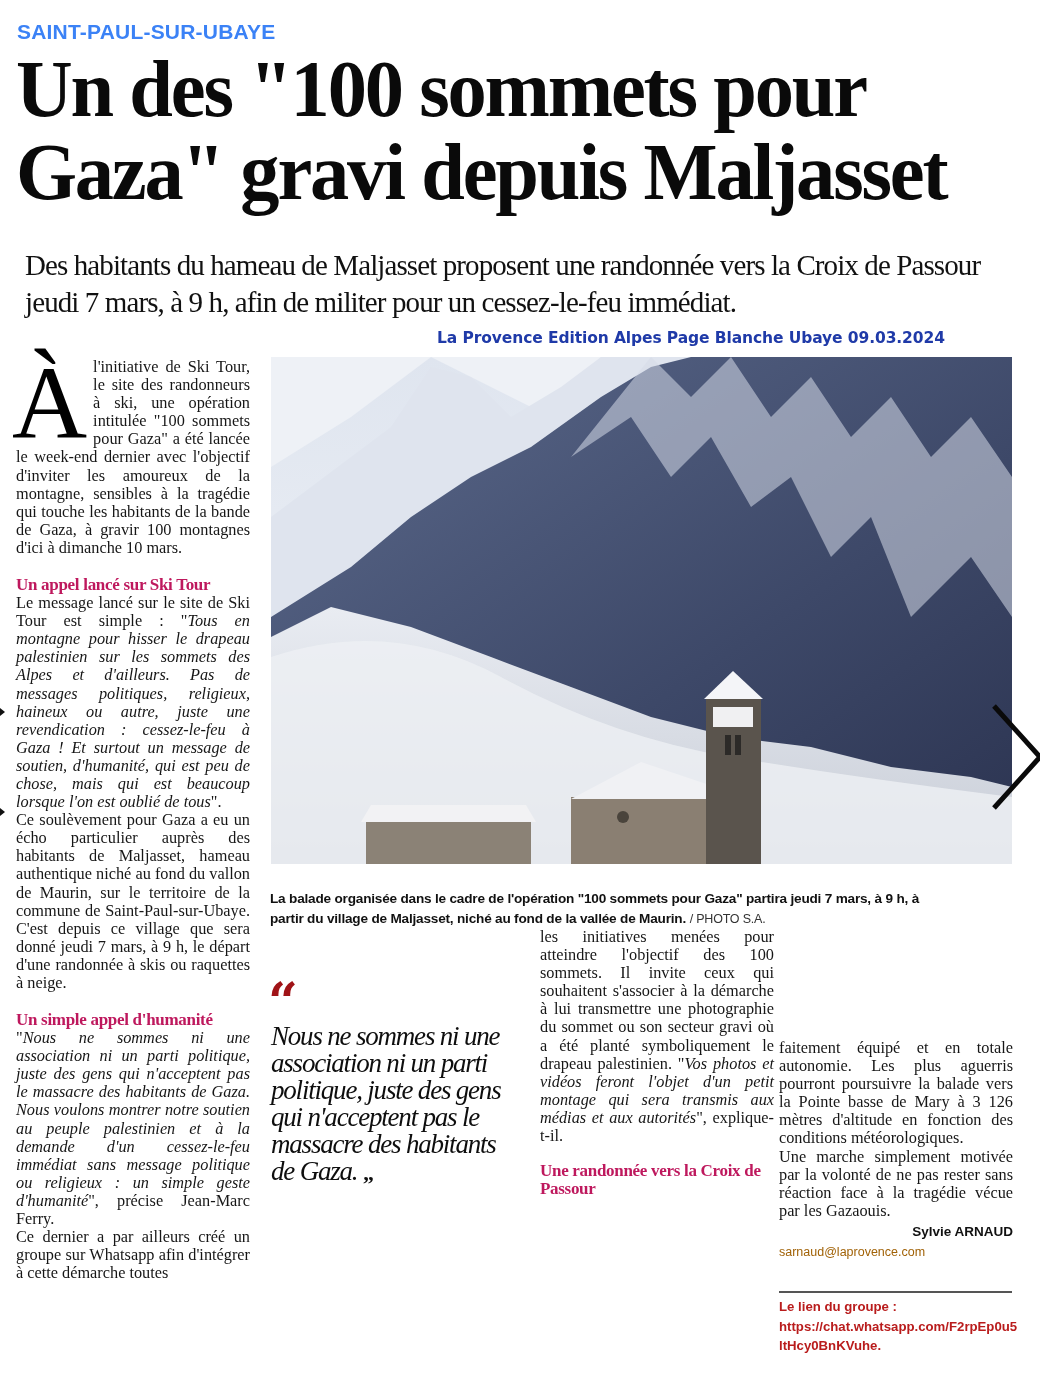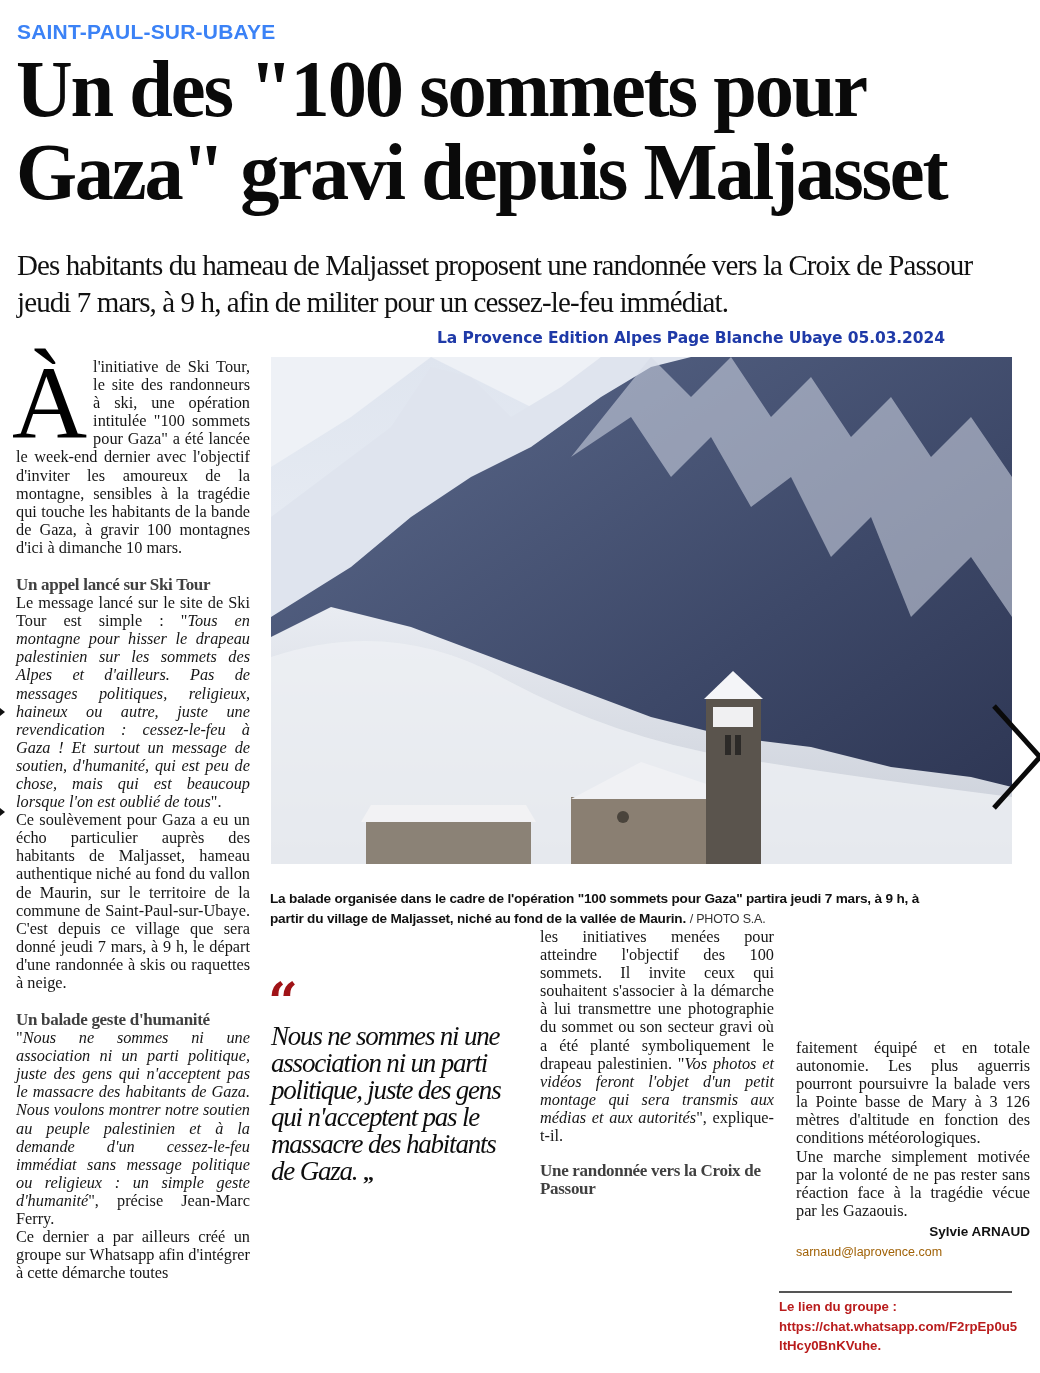--- a/index.html
+++ b/index.html
@@ -10,42 +10,42 @@
     position: absolute; left: 17px; top: 20px;
     font-family: "Liberation Sans", sans-serif; font-weight: bold;
     font-size: 21px; color: #3b82f6; letter-spacing: 0.2px;
   }
   .headline {
     position: absolute; left: 16px; top: 48px; width: 1020px;
     font-family: "Liberation Serif", serif; font-size: 80px; line-height: 83px;
     color: #0a0a0a; letter-spacing: -2.2px; transform: scaleX(0.98); transform-origin: left top;
   }
   .standfirst {
-    position: absolute; left: 17px; top: 247px; width: 1010px;
+    position: absolute; left: 25px; top: 247px; width: 1010px;
     font-family: "Liberation Serif", serif; font-size: 29px; line-height: 37px;
     color: #111; letter-spacing: -0.9px;
   }
   .source-stamp {
     position: absolute; left: 437px; top: 329px;
     font-family: "DejaVu Sans", sans-serif; font-weight: bold; font-size: 15.5px;
     color: #1f3aa8; letter-spacing: -0.1px;
   }
 
   .col { position: absolute; font-family: "Liberation Serif", serif; font-size: 16.3px; line-height: 18.1px; text-align: justify; color: #161616; }
   .col p { margin: 0; }
   .col i { font-style: italic; }
   .col1 { left: 16px; top: 358px; width: 234px; }
   .col3 { left: 524px; top: 928px; width: 234px; margin-left: 16px; }
-  .col4 { left: 796px; top: 1039px; width: 234px; }
+  .col4 { left: 779px; top: 1039px; width: 234px; }
 
   .dropcap {
     float: left; font-family: "Liberation Serif", serif; font-size: 104px; line-height: 78px;
     margin: 6px 6px 0 -4px; color: #000;
   }
-  .subhead { font-family: "Liberation Serif", serif; font-weight: bold; font-size: 17px; line-height: 18px; color: #404040; text-align: left; letter-spacing: -0.3px; }
+  .subhead { font-family: "Liberation Serif", serif; font-weight: bold; font-size: 17px; line-height: 18px; color: #be185d; text-align: left; letter-spacing: -0.3px; }
   .sp1 { margin-top: 19px; }
   .sp2 { margin-top: 19px; }
   .sp3 { margin-top: 17px; }
 
   .photo {
     position: absolute; left: 271px; top: 357px; width: 741px; height: 507px; overflow: hidden;
     background: linear-gradient(180deg, #e9eef6 0%, #dfe6f0 30%, #b9c3d6 55%, #6b7896 70%, #c9ced8 82%, #e6e8ec 100%);
   }
   .photo svg { display: block; width: 100%; height: 100%; }
 
@@ -78,30 +78,30 @@
   .next-arrow { position: absolute; left: 992px; top: 702px; width: 48px; height: 110px; cursor: pointer; }
   .prev-dot { position: absolute; left: 0; width: 6px; height: 8px; }
   .prev-dot::before { content: ""; position: absolute; left: 0; top: 0; border-left: 5px solid #111; border-top: 4px solid transparent; border-bottom: 4px solid transparent; }
 </style>
 </head>
 <body>
 
 <div class="kicker">SAINT-PAUL-SUR-UBAYE</div>
 <h1 class="headline">Un des "100 sommets pour Gaza" gravi depuis Maljasset</h1>
 <div class="standfirst">Des habitants du hameau de Maljasset proposent une randonnée vers la Croix de Passour jeudi 7 mars, à 9 h, afin de militer pour un cessez-le-feu immédiat.</div>
-<div class="source-stamp">La Provence Edition Alpes Page Blanche Ubaye 05.03.2024</div>
+<div class="source-stamp">La Provence Edition Alpes Page Blanche Ubaye 09.03.2024</div>
 
 <div class="col col1">
   <p>
     <span class="dropcap">À</span><span>l'initiative de Ski Tour, le site des randonneurs à ski, une opération intitulée "100 sommets pour Gaza" a été lancée le week-end dernier avec l'objectif d'inviter les amoureux de la montagne, sensibles à la tragédie qui touche les habitants de la bande de Gaza, à gravir 100 montagnes d'ici à dimanche 10 mars.</span>
   </p>
   <div class="subhead sp1">Un appel lancé sur Ski Tour</div>
   <p><span>Le message lancé sur le site de Ski Tour est simple : "</span><i>Tous en montagne pour hisser le drapeau palestinien sur les sommets des Alpes et d'ailleurs. Pas de messages politiques, religieux, haineux ou autre, juste une revendication : cessez-le-feu à Gaza ! Et surtout un message de soutien, d'humanité, qui est peu de chose, mais qui est beaucoup lorsque l'on est oublié de tous</i><span>".</span></p>
   <p>Ce soulèvement pour Gaza a eu un écho particulier auprès des habitants de Maljasset, hameau authentique niché au fond du vallon de Maurin, sur le territoire de la commune de Saint-Paul-sur-Ubaye. C'est depuis ce village que sera donné jeudi 7 mars, à 9 h, le départ d'une randonnée à skis ou raquettes à neige.</p>
-  <div class="subhead sp2">Un balade geste d'humanité</div>
+  <div class="subhead sp2">Un simple appel d'humanité</div>
   <p><span>"</span><i>Nous ne sommes ni une association ni un parti politique, juste des gens qui n'acceptent pas le massacre des habitants de Gaza. Nous voulons montrer notre soutien au peuple palestinien et à la demande d'un cessez-le-feu immédiat sans message politique ou religieux : un simple geste d'humanité</i><span>", précise Jean-Marc Ferry.</span></p>
   <p>Ce dernier a par ailleurs créé un groupe sur Whatsapp afin d'intégrer à cette démarche toutes</p>
 </div>
 
 <div class="photo">
   <svg viewBox="0 0 741 507" preserveAspectRatio="none">
     <defs>
       <linearGradient id="sky" x1="0" y1="0" x2="0" y2="1">
         <stop offset="0" stop-color="#dfe5ef"></stop>
           <stop offset="1" stop-color="#f3f5f9"></stop>

